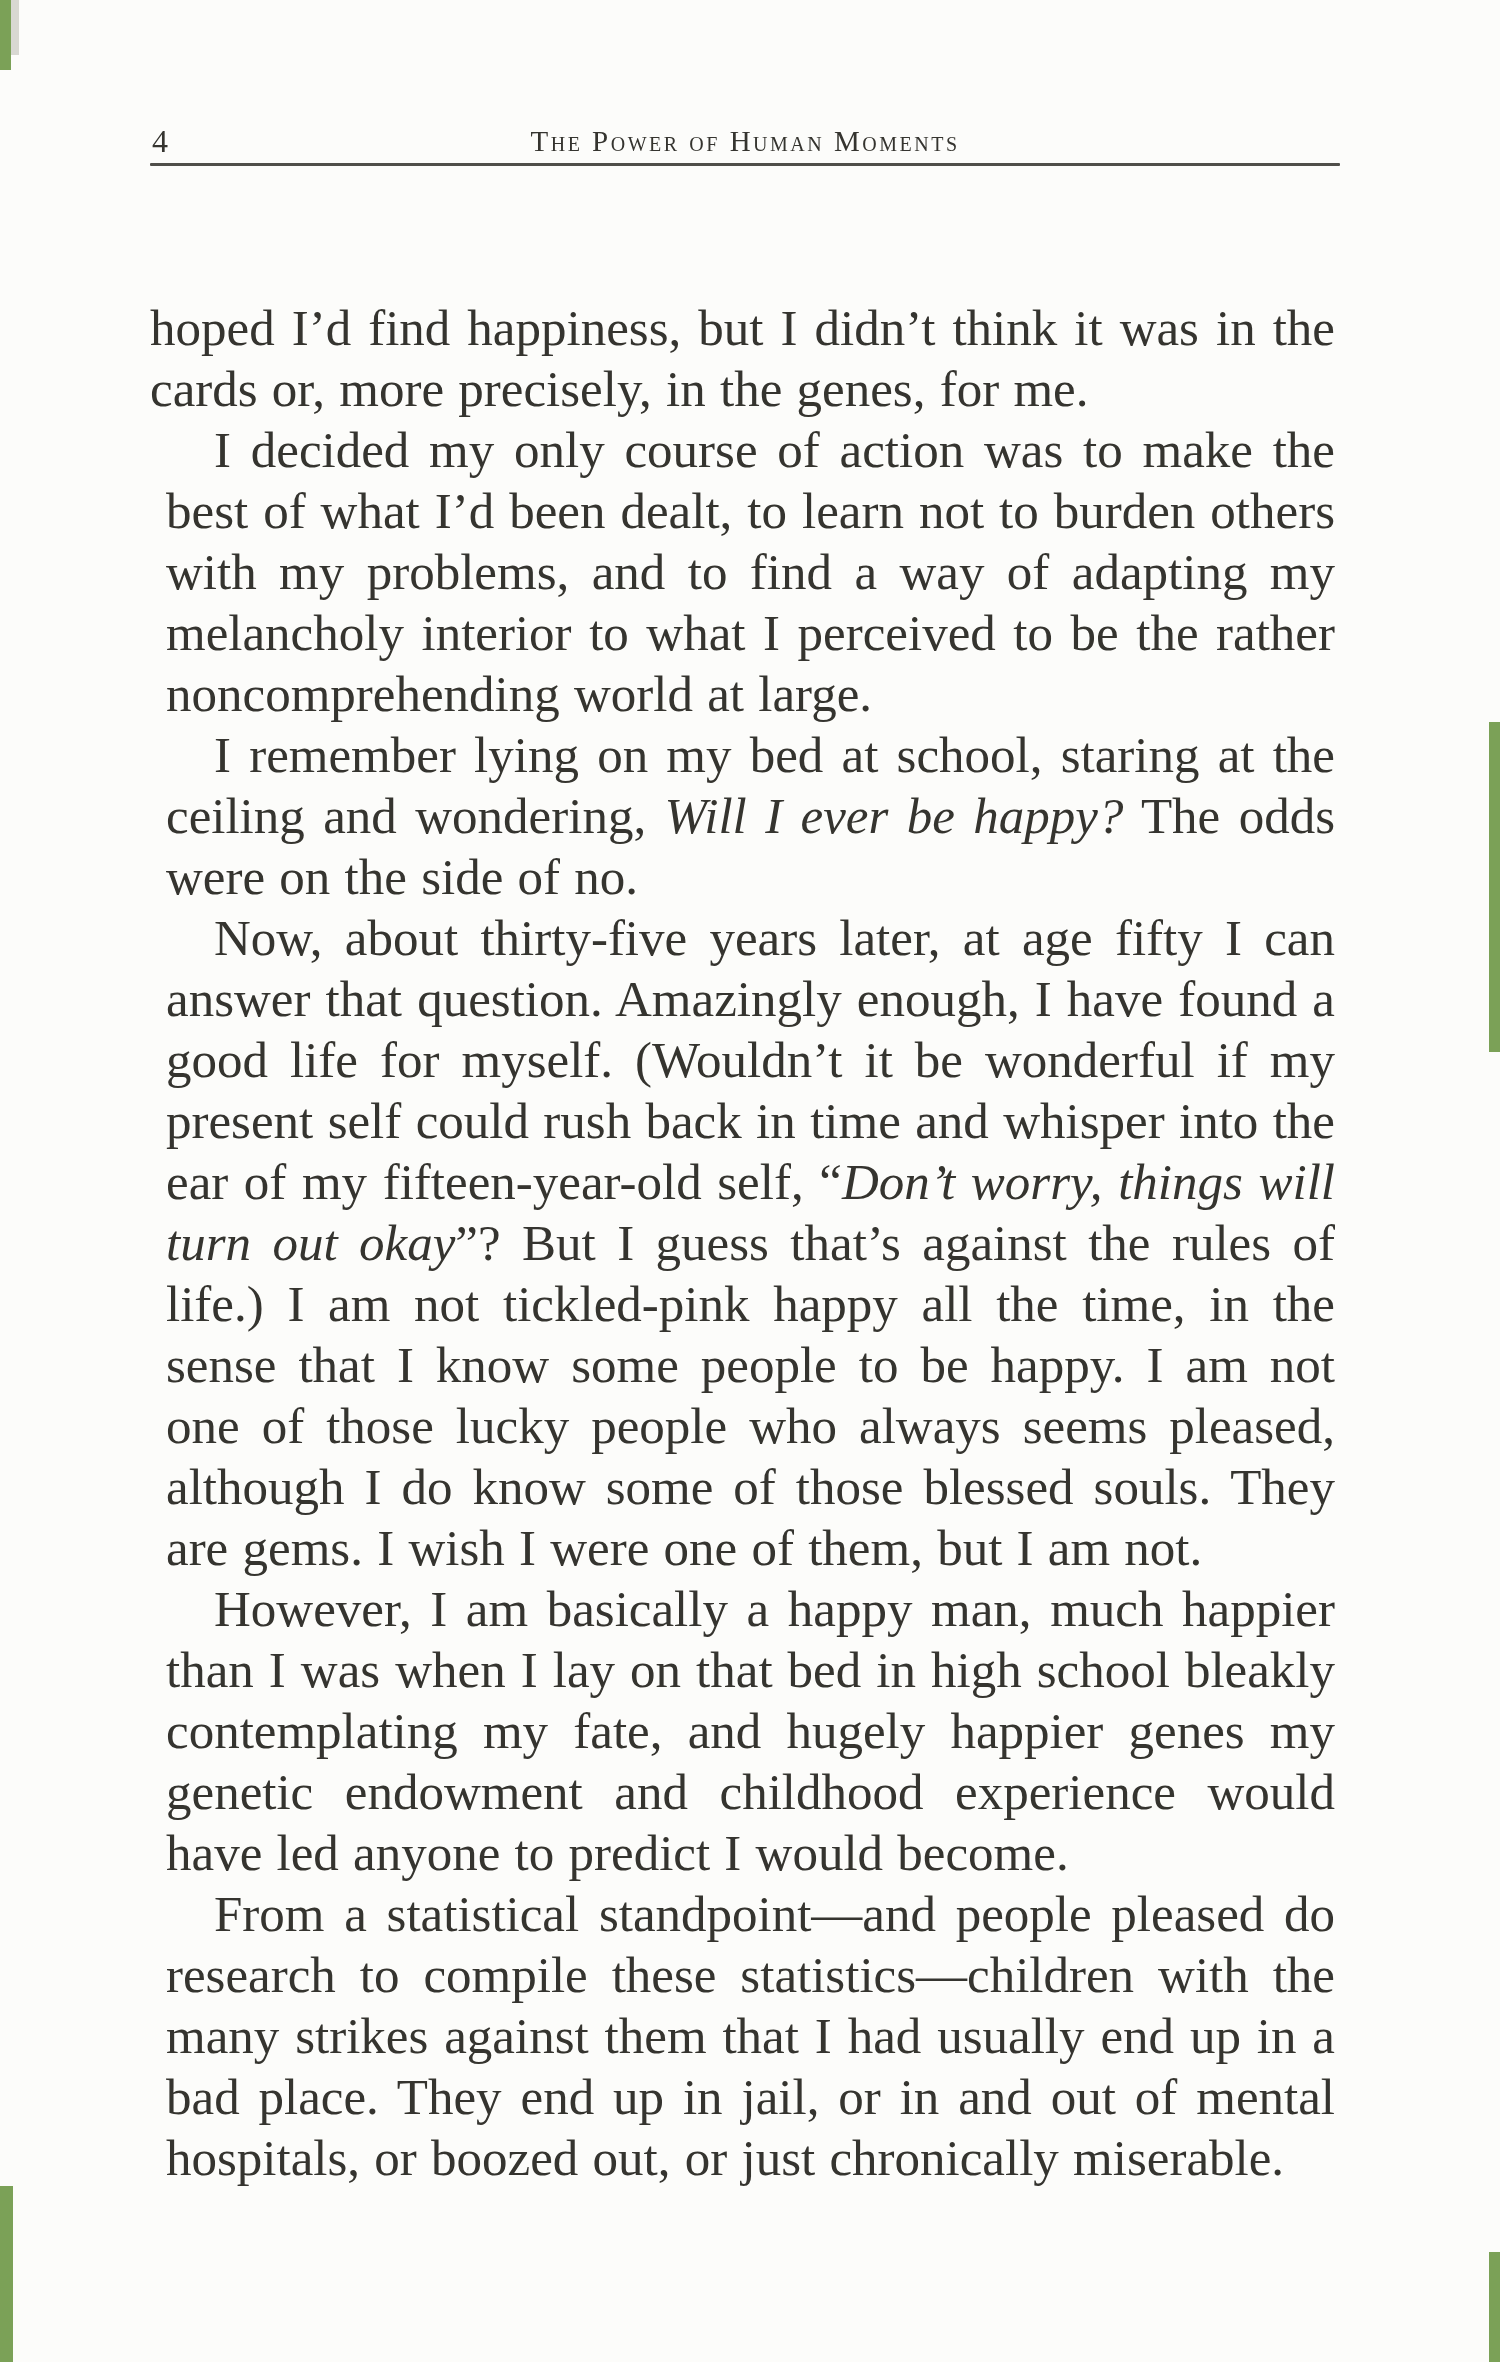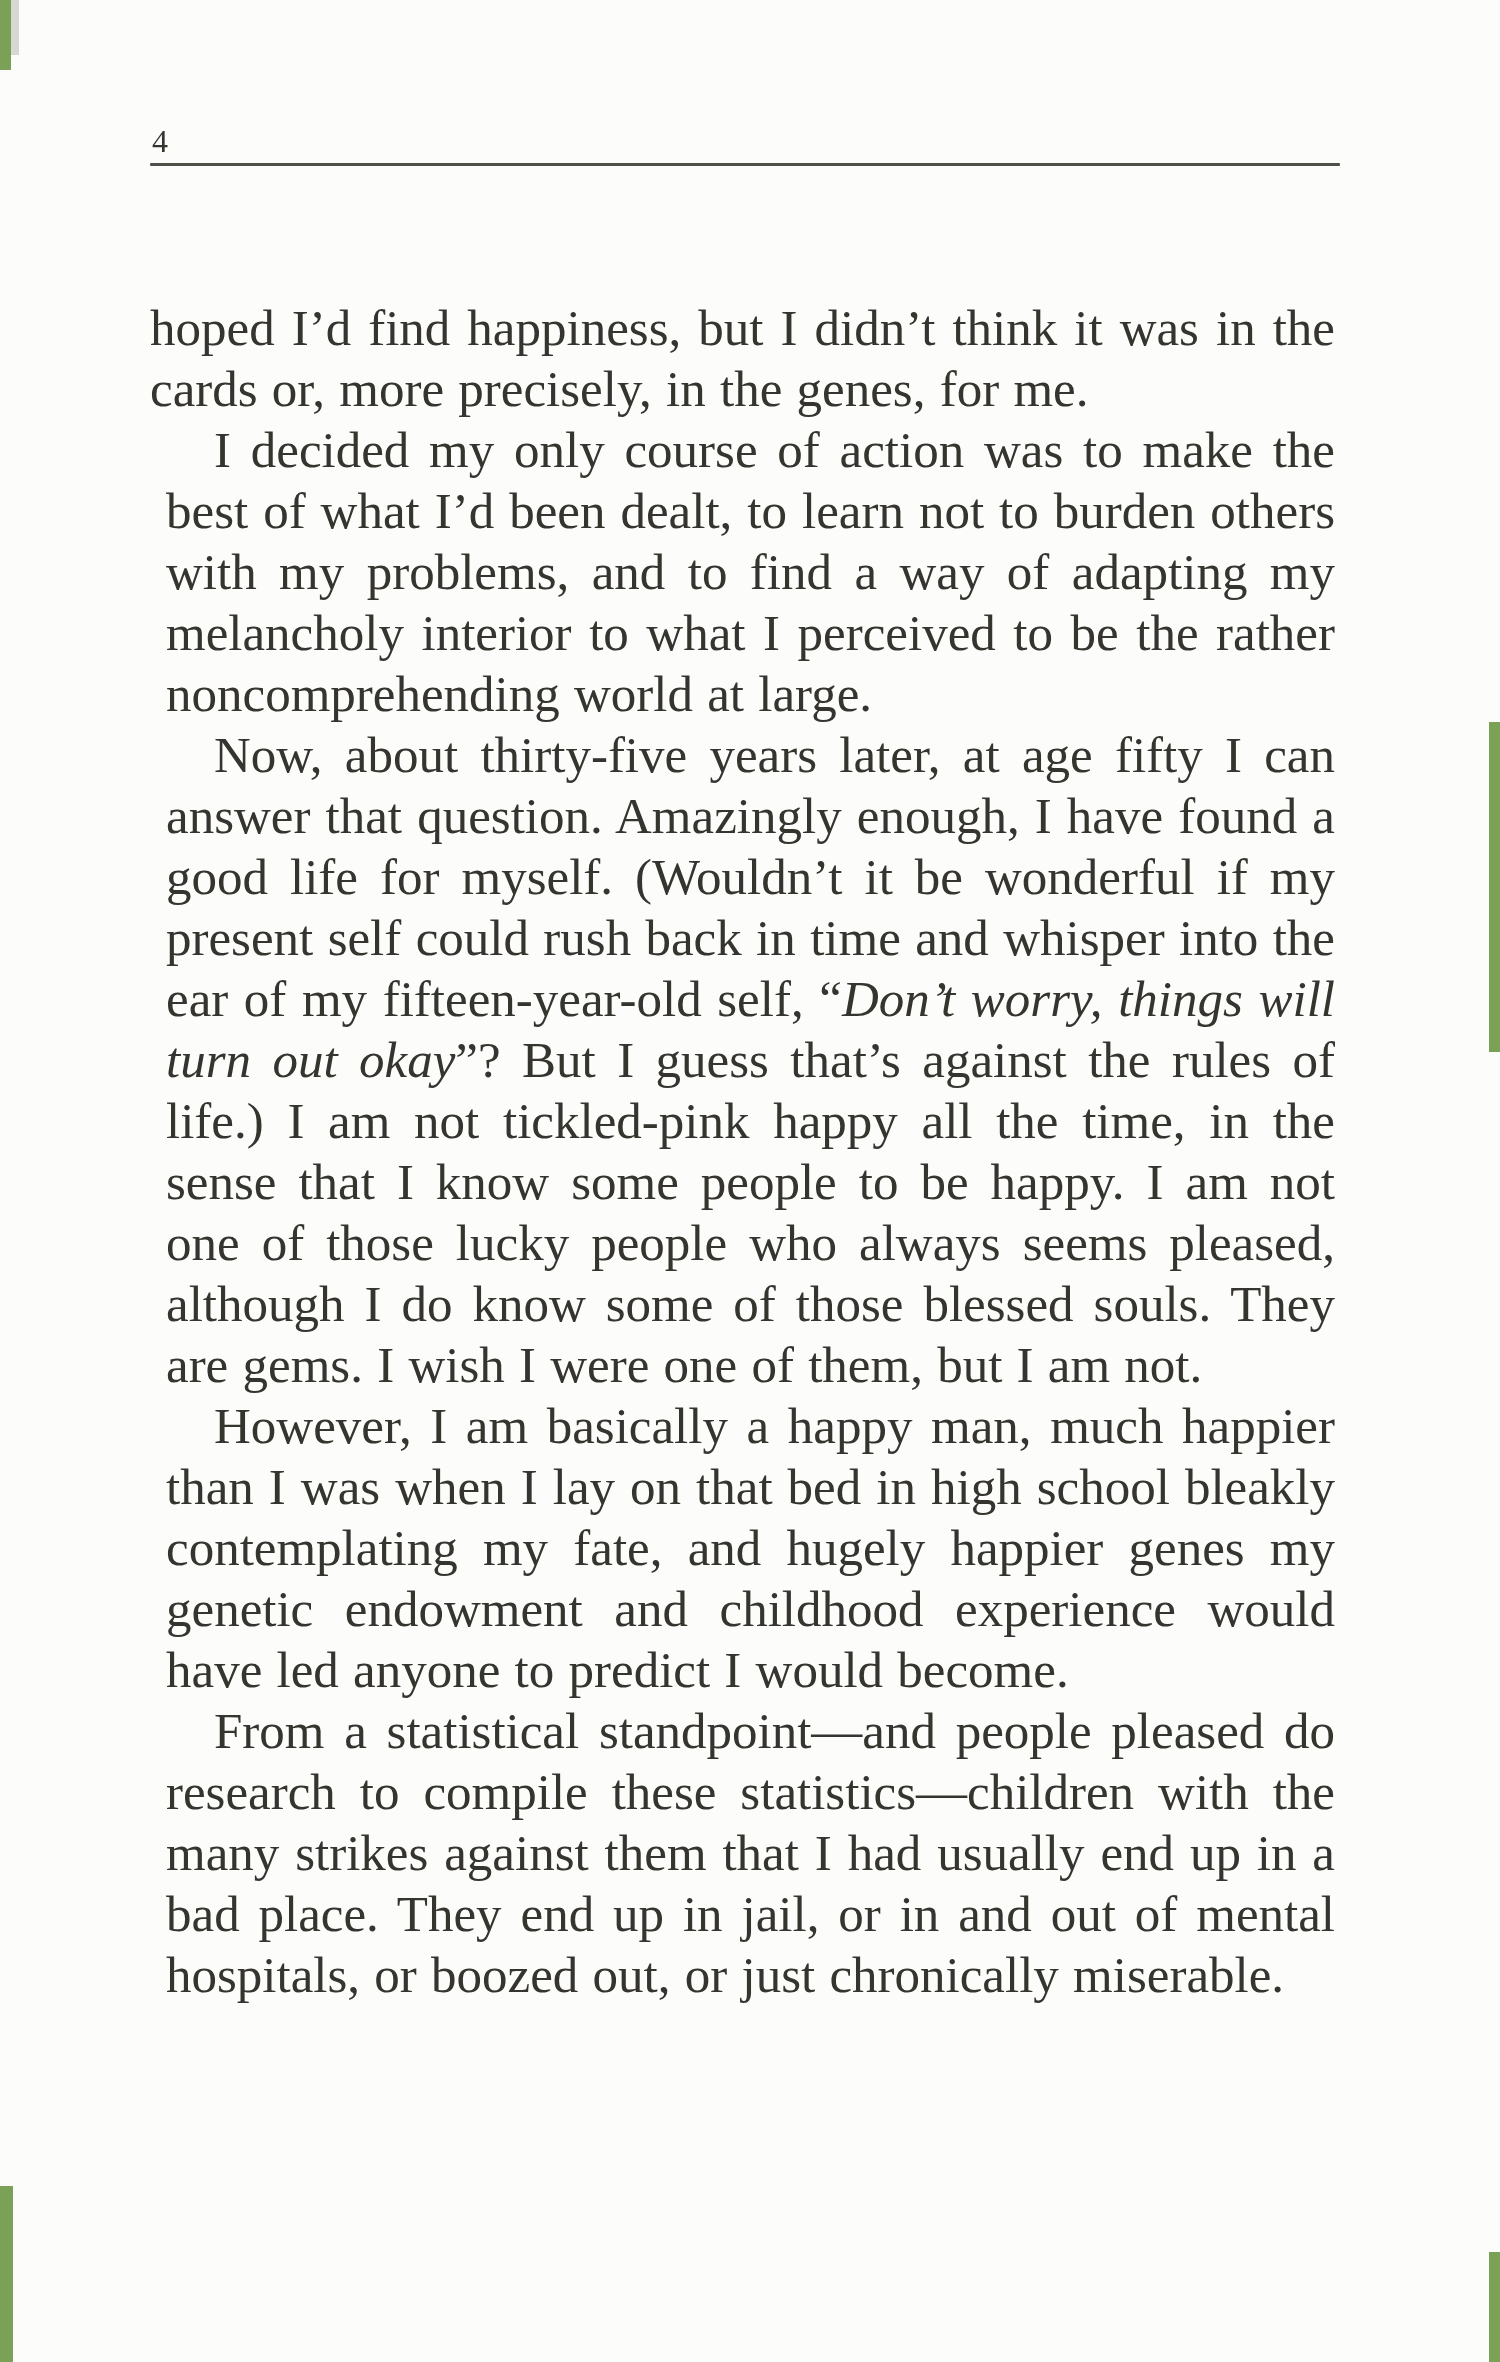--- a/index.html
+++ b/index.html
@@ -100,22 +100,24 @@
 
 <div class="artifact top-left"></div>
 <div class="artifact top-left-shadow"></div>
 <div class="artifact right-mid"></div>
 <div class="artifact bottom-left"></div>
 <div class="artifact bottom-right"></div>
 
 <div class="page">
   <div class="running-header">
     <span class="page-number">4</span>
+    <span class="running-title">The Power of Human Moments</span>
   </div>
   <div class="header-rule"></div>
   <div class="body-text">
       <p class=""><span>hoped I’d find happiness, but I didn’t think it was in the cards or, more precisely, in the genes, for me.</span></p>
       <p class="indent"><span>I decided my only course of action was to make the best of what I’d been dealt, to learn not to burden others with my problems, and to find a way of adapting my melancholy interior to what I perceived to be the rather noncomprehending world at large.</span></p>
+      <p class="indent"><span>I remember lying on my bed at school, staring at the ceiling and wondering, </span><i>Will I ever be happy?</i><span> The odds were on the side of no.</span></p>
       <p class="indent"><span>Now, about thirty-five years later, at age fifty I can answer that question. Amazingly enough, I have found a good life for myself. (Wouldn’t it be wonderful if my present self could rush back in time and whisper into the ear of my fifteen-year-old self, “</span><i>Don’t worry, things will turn out okay</i><span>”? But I guess that’s against the rules of life.) I am not tickled-pink happy all the time, in the sense that I know some people to be happy. I am not one of those lucky people who always seems pleased, although I do know some of those blessed souls. They are gems. I wish I were one of them, but I am not.</span></p>
       <p class="indent"><span>However, I am basically a happy man, much happier than I was when I lay on that bed in high school bleakly contemplating my fate, and hugely happier genes my genetic endowment and childhood experience would have led anyone to predict I would become.</span></p>
       <p class="indent"><span>From a statistical standpoint—and people pleased do research to compile these statistics—children with the many strikes against them that I had usually end up in a bad place. They end up in jail, or in and out of mental hospitals, or boozed out, or just chronically miserable.</span></p>
     </div>
 </div>
 
 </body></html>

